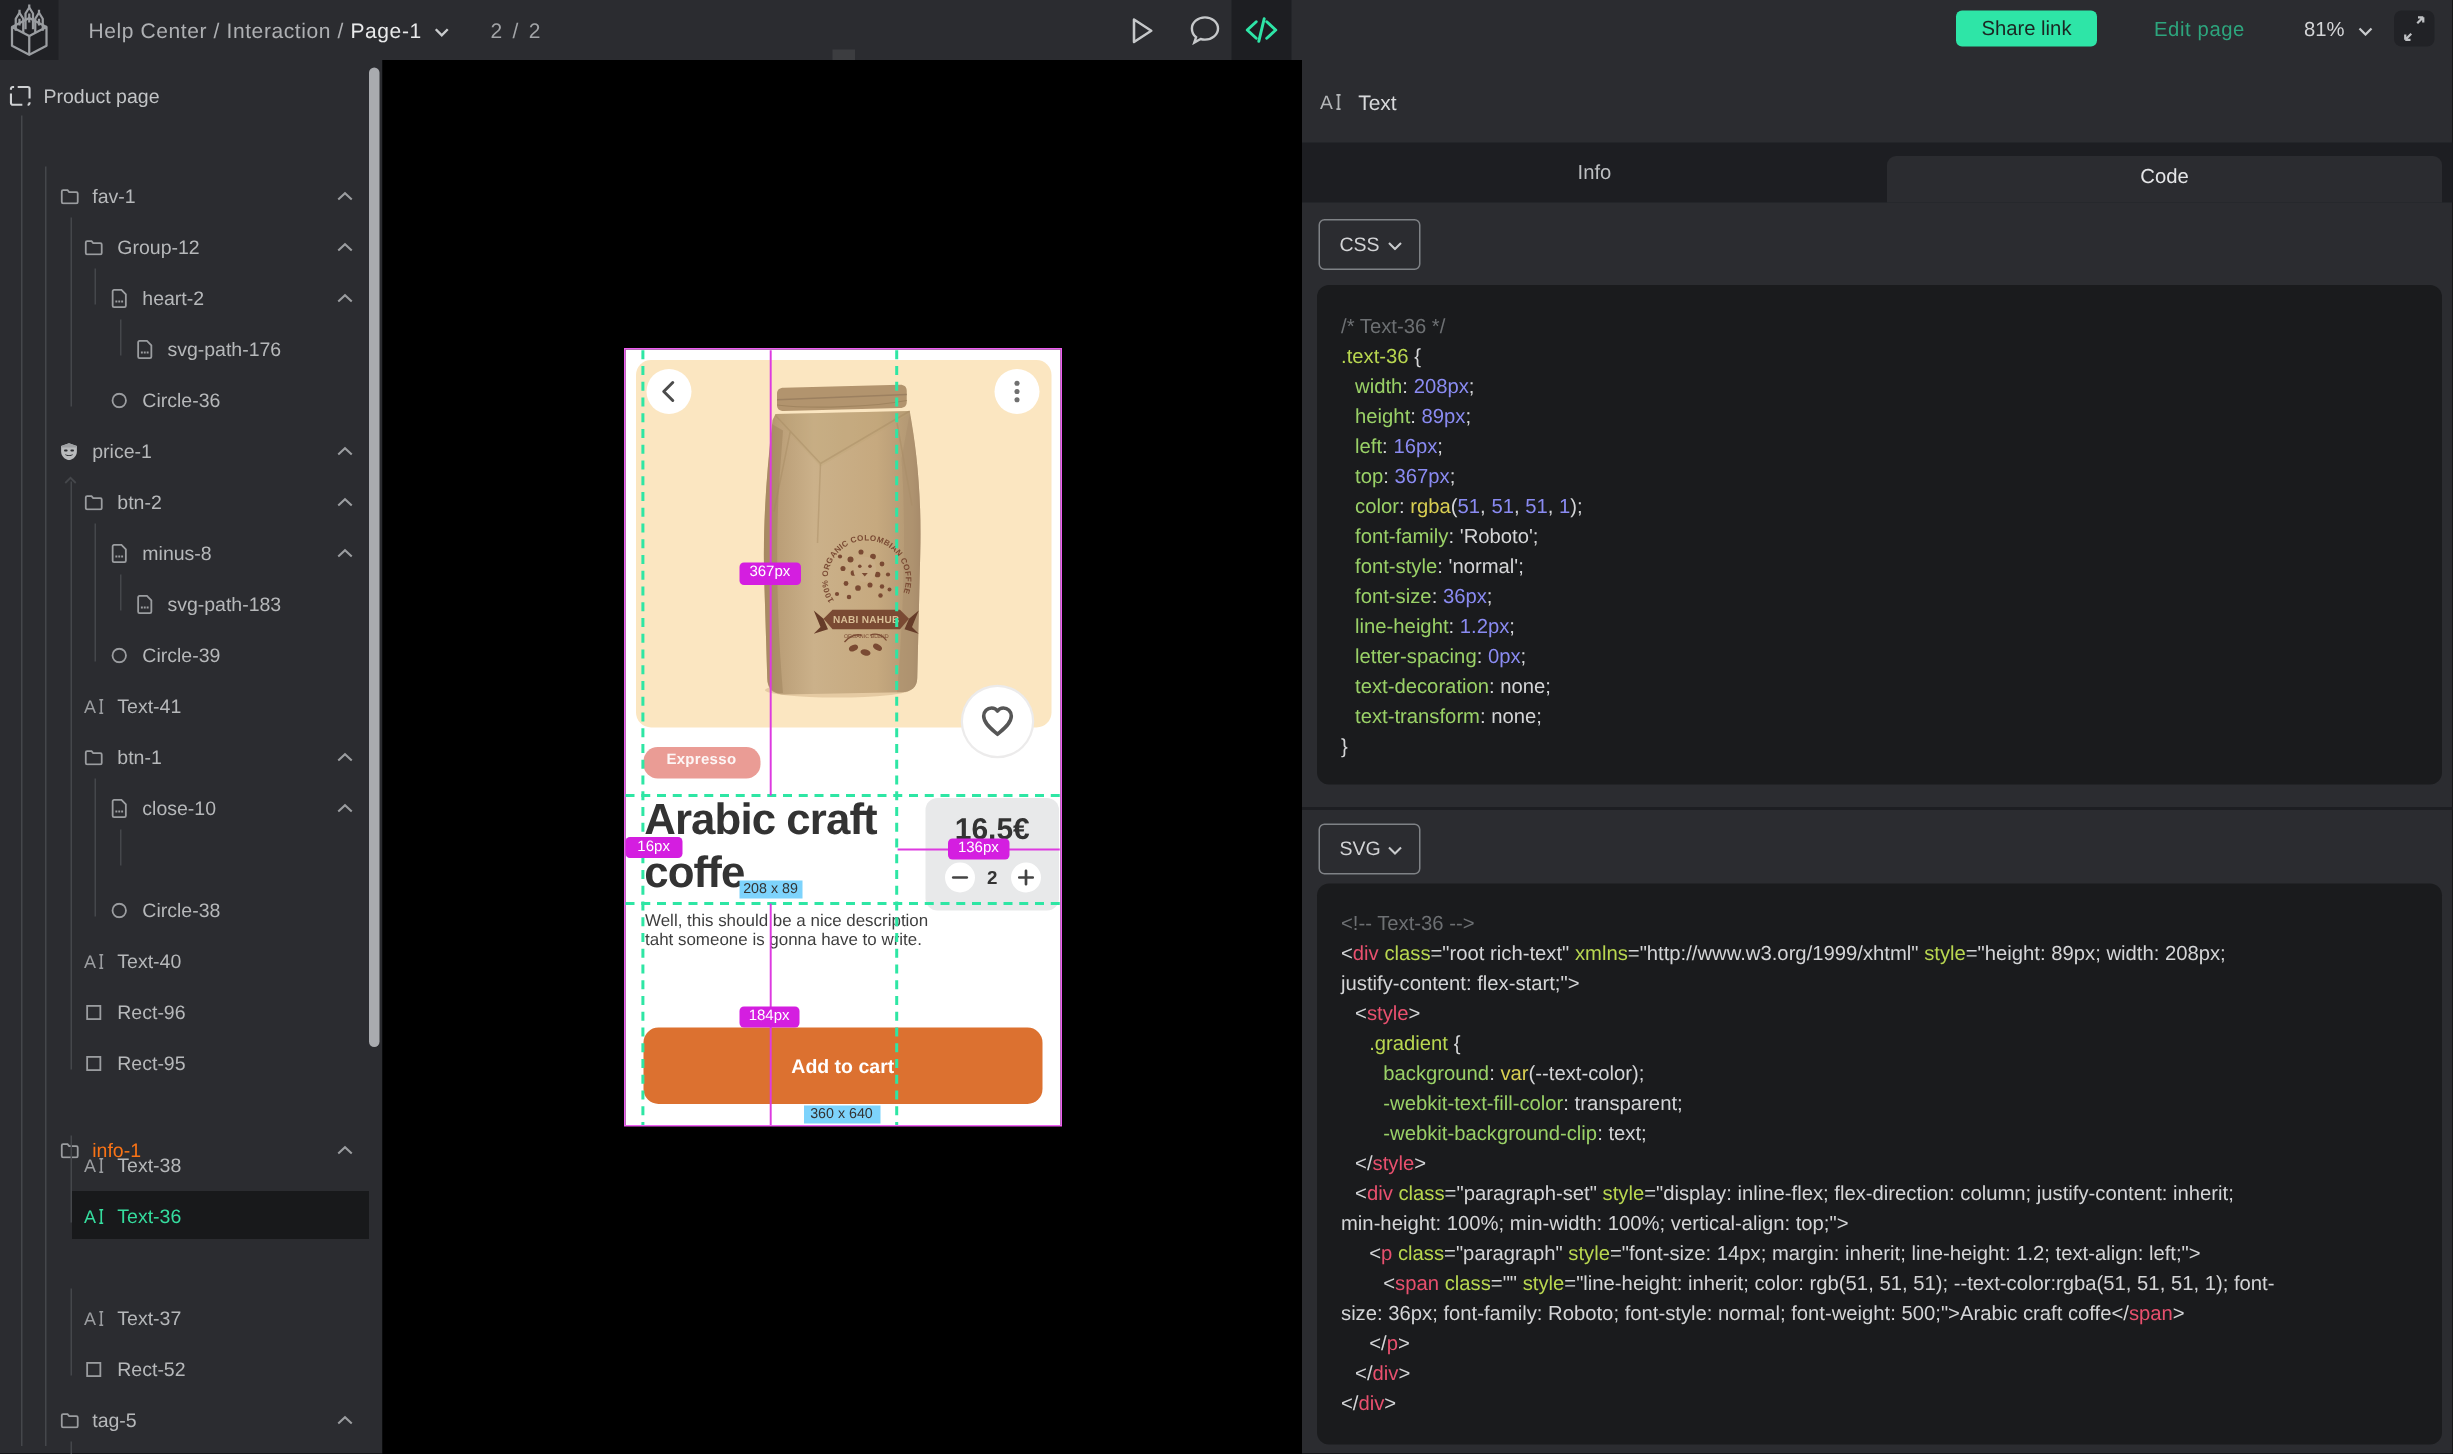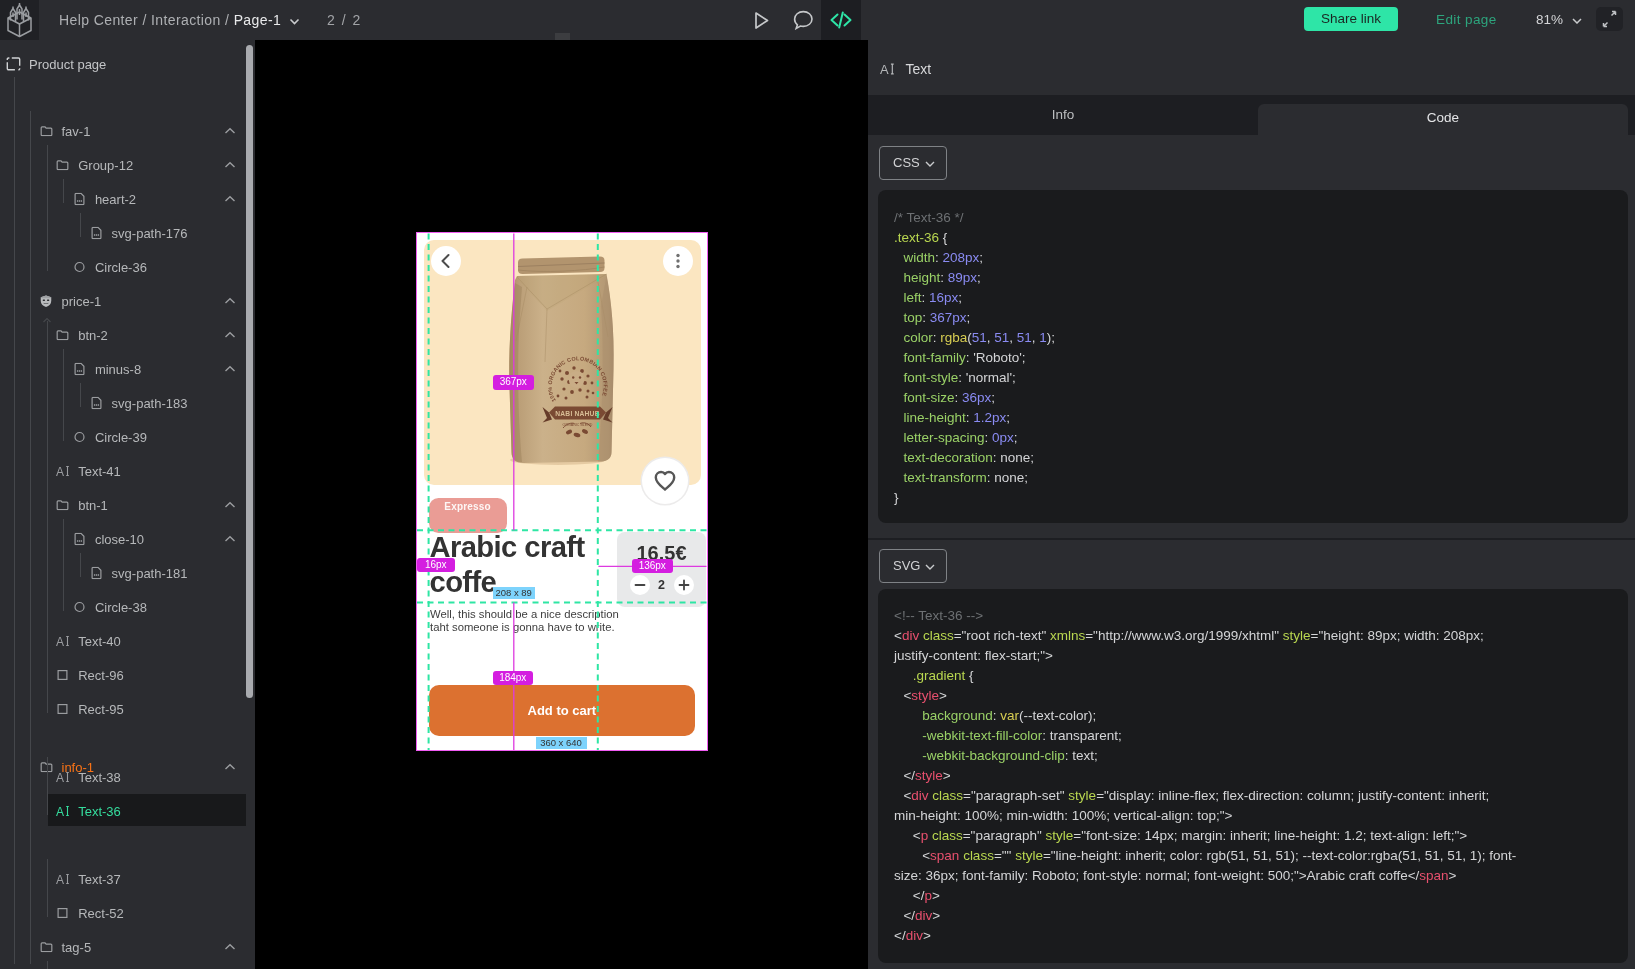--- a/index.html
+++ b/index.html
@@ -24,21 +24,21 @@
   .ticon { position:absolute; top:50%; transform:translateY(-50%); }
   .chev { position:absolute; left:224px; top:50%; transform:translateY(-50%); }
   .guide { position:absolute; width:1px; background:#45474b; }
   #lscroll { position:absolute; left:246px; top:5px; width:7px; height:653px; background:#a9abaf; border-radius:3.5px; }
   .selrow { position:absolute; left:48px; top:754px; width:198px; height:32px; background:#18191b; }
   #canvas { position:absolute; left:255px; top:40px; width:613px; height:929px; background:#000; }
   #phone { position:absolute; left:162px; top:193px; width:290px; height:517px; background:#fff;
     outline:1px solid #ef5cf2; }
   #pimg { position:absolute; left:6.5px; top:6.5px; width:277px; height:245px; background:#fbe6c1; border-radius:10px; }
   .circBtn { position:absolute; background:#fff; border-radius:50%; }
-  #tagExp { position:absolute; left:11.6px; top:264.5px; width:78px; height:35px; background:#ea9c95;
+  #tagExp { position:absolute; left:11.6px; top:264.5px; width:78px; height:21px; background:#ea9c95;
     border-radius:9.5px; color:#fdf6f5; font-size:10px; font-weight:bold; text-align:center; line-height:18.5px; letter-spacing:.2px;}
   #ptitle { position:absolute; left:12.5px; top:296.5px; width:172px; font-size:29.2px; line-height:35.2px;
     color:#333; font-weight:bold; letter-spacing:-0.6px;}
   #pricePanel { position:absolute; left:200px; top:299px; width:89px; height:75px; background:#e8e9ea; border-radius:8px; }
   #priceTxt { position:absolute; left:0; top:9.5px; width:89px; text-align:center; font-size:20px; font-weight:bold; color:#333; }
   #descr { position:absolute; left:13px; top:374.5px; font-size:11.3px; line-height:13.6px; color:#3e3e3e; }
   #addBtn { position:absolute; left:11.6px; top:452px; width:266.5px; height:51px; background:#dc7130; border-radius:10px;
     color:#fff; font-weight:bold; font-size:13px; text-align:center; line-height:51px; letter-spacing:0;}
   .mlab { position:absolute; background:#d41ee0; color:#fff; font-size:10px;
     border-radius:3px; text-align:center; z-index:30; }
@@ -254,26 +254,20 @@
       </svg>
     </div>
 <div class="trow" style="left:0;top:482.5px;width:258px;color:#b6b8ba;">
       <svg class="ticon" style="left:73.9px;" width="11" height="13">
         <use href="#i-file"></use>
       </svg>
       <span class="lbl" style="left:94.9px;">close-10</span>
       <svg class="chev" width="12" height="8">
         <use href="#i-chev"></use>
       </svg>
-    </div>
-<div class="trow" style="left:0;top:516.5px;width:258px;color:#b6b8ba;">
-      <svg class="ticon" style="left:90.6px;" width="11" height="13">
-        <use href="#i-file"></use>
-      </svg>
-      <span class="lbl" style="left:111.6px;">svg-path-181</span>
     </div>
 <div class="trow" style="left:0;top:550.5px;width:258px;color:#b6b8ba;">
       <svg class="ticon" style="left:73.9px;" width="11" height="11">
         <use href="#i-circle"></use>
       </svg>
       <span class="lbl" style="left:94.9px;">Circle-38</span>
     </div>
 <div class="trow" style="left:0;top:584.5px;width:258px;color:#b6b8ba;">
       <svg class="ticon" style="left:55.7px;" width="14" height="12">
         <use href="#i-text"></use>
@@ -499,22 +493,22 @@
   <div style="position:absolute;left:0;top:498px;width:767px;height:2px;background:#1d1e22;"></div>
   <div class="selbox" style="top:509px;">SVG
     <svg width="10" height="6" viewBox="0 0 10 6" style="position:absolute;right:11px;top:14px">
         <path d="M1 1 L5 5 L9 1" fill="none" stroke="#c9cbcd" stroke-width="1.4"></path>
       </svg>
   </div>
   <div class="codeblk" style="top:548.6px; height:374px; padding-top:17.5px;">
       <div style="padding-left:16.5px;"><span class="cm">&lt;!-- Text-36 --&gt;</span></div>
       <div style="padding-left:16.5px;">&lt;<span class="tg">div</span> <span class="at">class</span>="root rich-text" <span class="at">xmlns</span>="http://www.w3.org/1999/xhtml" <span class="at">style</span>="height: 89px; width: 208px;</div>
       <div style="padding-left:16.5px;">justify-content: flex-start;"&gt;</div>
+      <div style="padding-left:25.9px;">&lt;<span class="tg">style</span>&gt;</div>
       <div style="padding-left:35.3px;"><span class="sel">.gradient</span> {</div>
-      <div style="padding-left:25.9px;">&lt;<span class="tg">style</span>&gt;</div>
       <div style="padding-left:44.7px;"><span class="pr">background</span>: <span class="fn">var</span>(--text-color);</div>
       <div style="padding-left:44.7px;"><span class="pr">-webkit-text-fill-color</span>: transparent;</div>
       <div style="padding-left:44.7px;"><span class="pr">-webkit-background-clip</span>: text;</div>
       <div style="padding-left:25.9px;">&lt;/<span class="tg">style</span>&gt;</div>
       <div style="padding-left:25.9px;">&lt;<span class="tg">div</span> <span class="at">class</span>="paragraph-set" <span class="at">style</span>="display: inline-flex; flex-direction: column; justify-content: inherit;</div>
       <div style="padding-left:16.5px;">min-height: 100%; min-width: 100%; vertical-align: top;"&gt;</div>
       <div style="padding-left:35.3px;">&lt;<span class="tg">p</span> <span class="at">class</span>="paragraph" <span class="at">style</span>="font-size: 14px; margin: inherit; line-height: 1.2; text-align: left;"&gt;</div>
       <div style="padding-left:44.7px;">&lt;<span class="tg">span</span> <span class="at">class</span>="" <span class="at">style</span>="line-height: inherit; color: rgb(51, 51, 51); --text-color:rgba(51, 51, 51, 1); font-</div>
       <div style="padding-left:16.5px;">size: 36px; font-family: Roboto; font-style: normal; font-weight: 500;"&gt;Arabic craft coffe&lt;/<span class="tg">span</span>&gt;</div>
       <div style="padding-left:35.3px;">&lt;/<span class="tg">p</span>&gt;</div>

